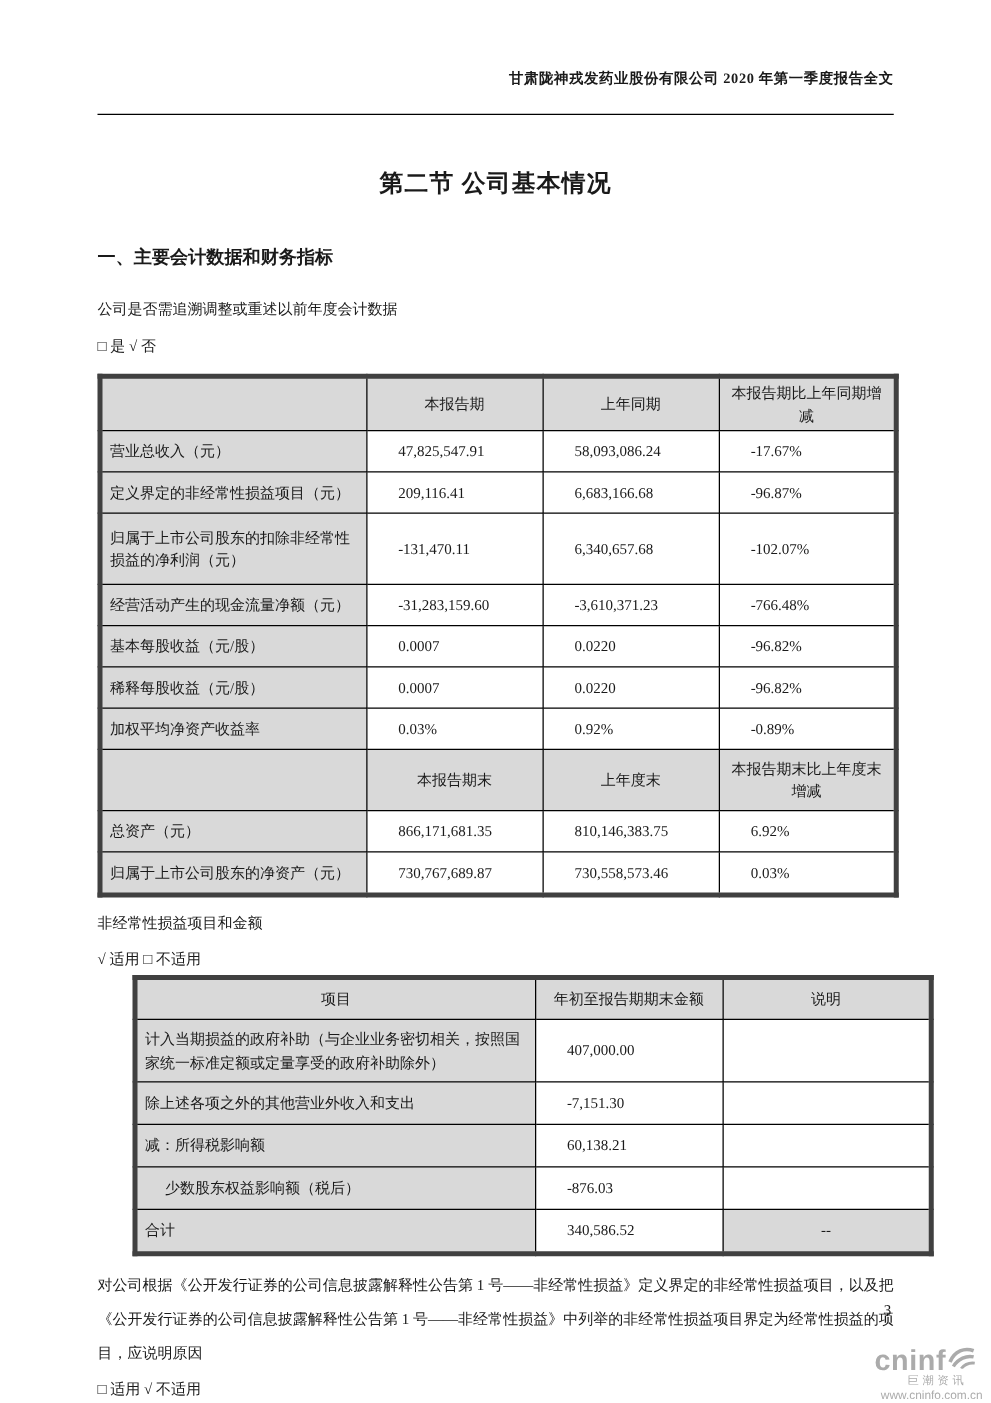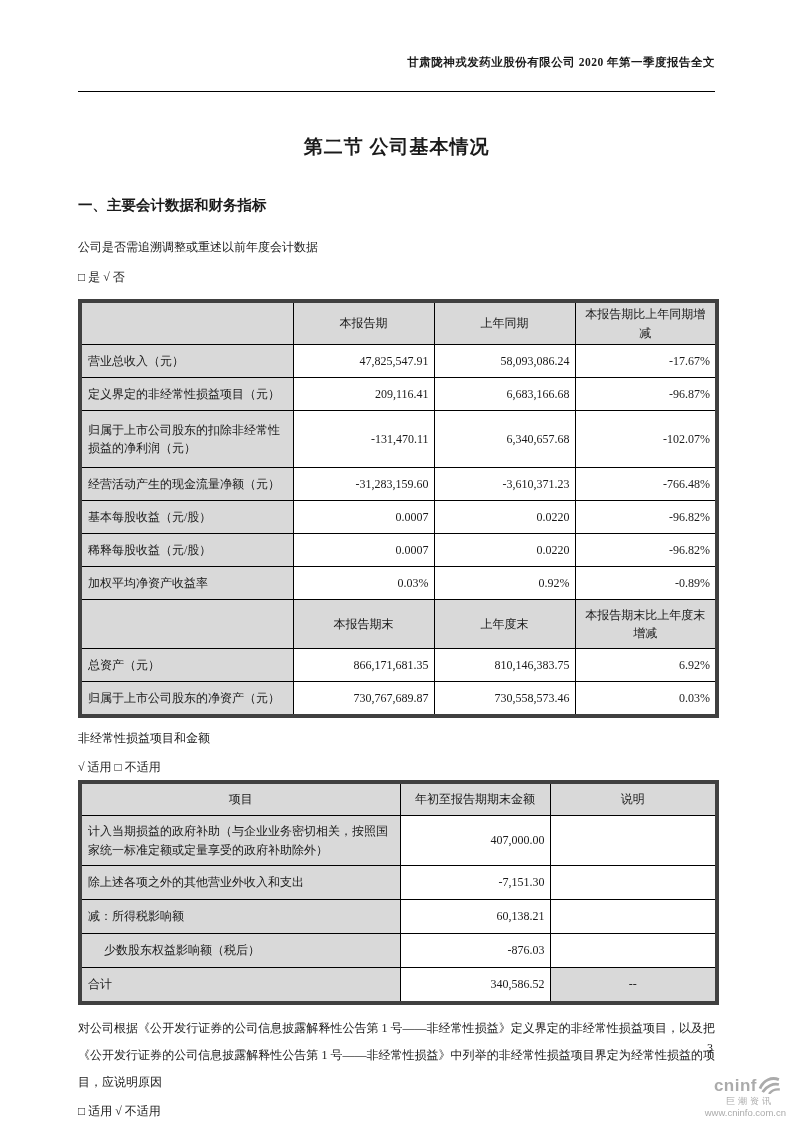--- a/index.html
+++ b/index.html
@@ -35,32 +35,32 @@
   }
   .body-line{margin-top:24px;font-size:12px;}
   .answer-line{margin-top:13px;font-size:12px;}
   table{
     border-collapse:collapse;
     table-layout:fixed;
     width:637px;
     font-size:12px;
   }
   .tbl1{margin-top:13px;}
-  .tbl2{margin-top:4px;}
+  .tbl2{margin-top:4px;margin-left:28px;}
   td{
     border:1px solid #000;
     padding:2px 4px;
     vertical-align:middle;
     word-break:break-all;
     line-height:1.55;
   }
   table{border:4px solid #404040;}
   .hdr{background:#d9d9d9;text-align:center;}
   .lbl{background:#d9d9d9;text-align:left;padding-left:6px;}
-  .val{background:#ffffff;text-align:right;padding-right:5px;padding-left:25px;}
+  .val{background:#ffffff;text-align:left;padding-right:5px;padding-left:25px;}
   .note-cell{background:#ffffff;}
   .note-gray{background:#d9d9d9;text-align:center;}
   .h30 td{height:30px;}
   .h28 td{height:28px;}
   .h52 td{height:52px;}
   .h44 td{height:44px;}
   .h27 td{height:27px;}
   .h45 td{height:45px;}
   .h29 td{height:29px;}
   .indent{padding-left:22px;}
@@ -81,21 +81,21 @@
   .logo{
     position:absolute;
     right:5px;top:1076px;
     width:112px;
     color:#ababab;
     text-align:right;
     font-family:"Liberation Sans","DejaVu Sans",sans-serif;
     line-height:1.1;
   }
   .logo-top{display:flex;align-items:center;justify-content:flex-end;gap:1px;padding-right:8px;}
-  .logo-brand{font-weight:bold;font-size:17px;letter-spacing:.5px;}
+  .logo-brand{font-weight:bold;font-size:23px;letter-spacing:.5px;}
   .logo-cn{font-size:9px;letter-spacing:3px;padding-right:14px;margin-top:-1px;}
   .logo-url{font-size:9.5px;margin-top:2px;padding-right:2px;}
 </style>
 </head>
 <body>
 
 <div class="page">
   <div class="content">
 
     <div class="doc-header">甘肃陇神戎发药业股份有限公司 2020 年第一季度报告全文</div>

